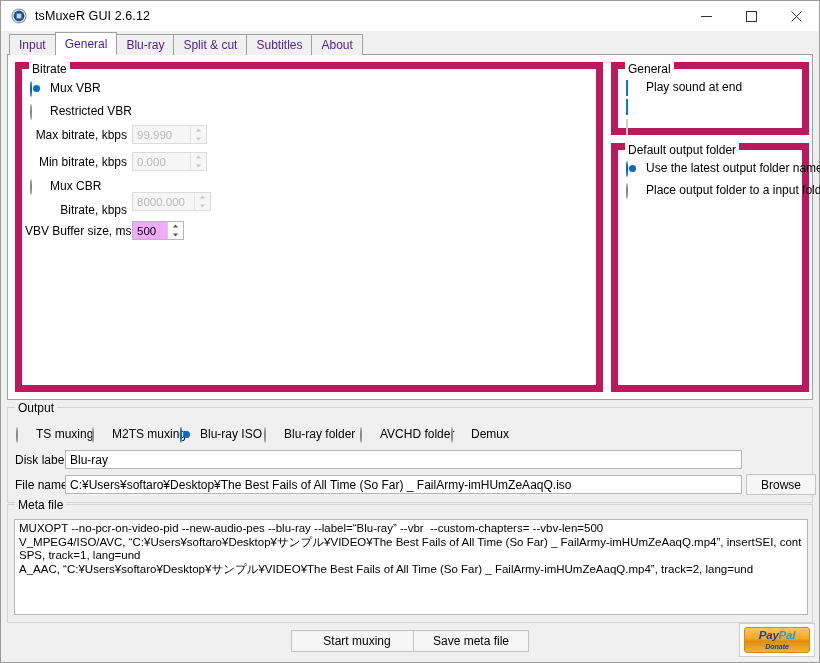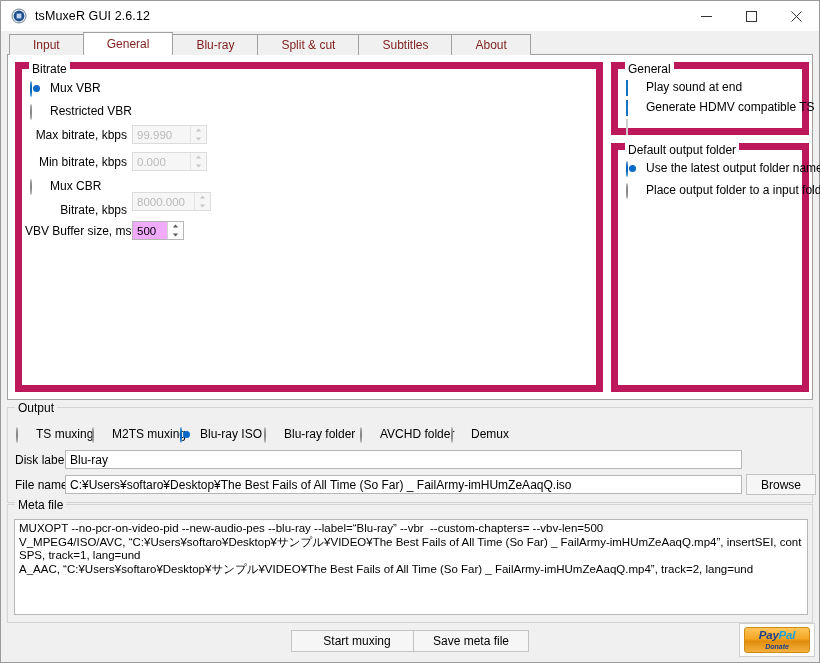--- a/index.html
+++ b/index.html
@@ -62,24 +62,24 @@
   }
   .tabstrip:after {
     content: "";
     position: absolute;
     left: 6px; right: 6px; bottom: 0;
     height: 1px;
     background: #a0a0a0;
   }
   .tab {
     height: 21px;
-    padding: 0 23px;
+    padding: 0 9px;
     display: flex; align-items: center;
     font-size: 12px;
-    color: #7f1d1d;
+    color: #4c1d95;
     border: 1px solid #a0a0a0;
     border-bottom: none;
     background: #f0f0f0;
     margin-right: -1px;
     position: relative;
     z-index: 1;
     margin-top: 36px;
   }
   .tab.active {
     background: #ffffff;
@@ -447,21 +447,20 @@
 
     <div class="group" style="left:603px; top:7px; width:198px; height:73px;">
       <span class="legend">General</span>
 
       <div class="row" style="left:8px; top:11px;">
         <span class="checkbox checked"><span class="box"></span></span>
         <span class="lbl">Play sound at end</span>
       </div>
       <div class="row" style="left:8px; top:31px;">
         <span class="checkbox checked"><span class="box"></span></span>
-        <span class="lbl">Generate HDMV compatible TS</span>
       </div>
       <div class="row" style="left:8px; top:51px;">
         <span class="checkbox disabled"><span class="box"></span></span>
       </div>
     </div>
 
     <div class="group" style="left:603px; top:88px; width:198px; height:249px;">
       <span class="legend">Default output folder</span>
 
       <div class="row" style="left:8px; top:11px;">

